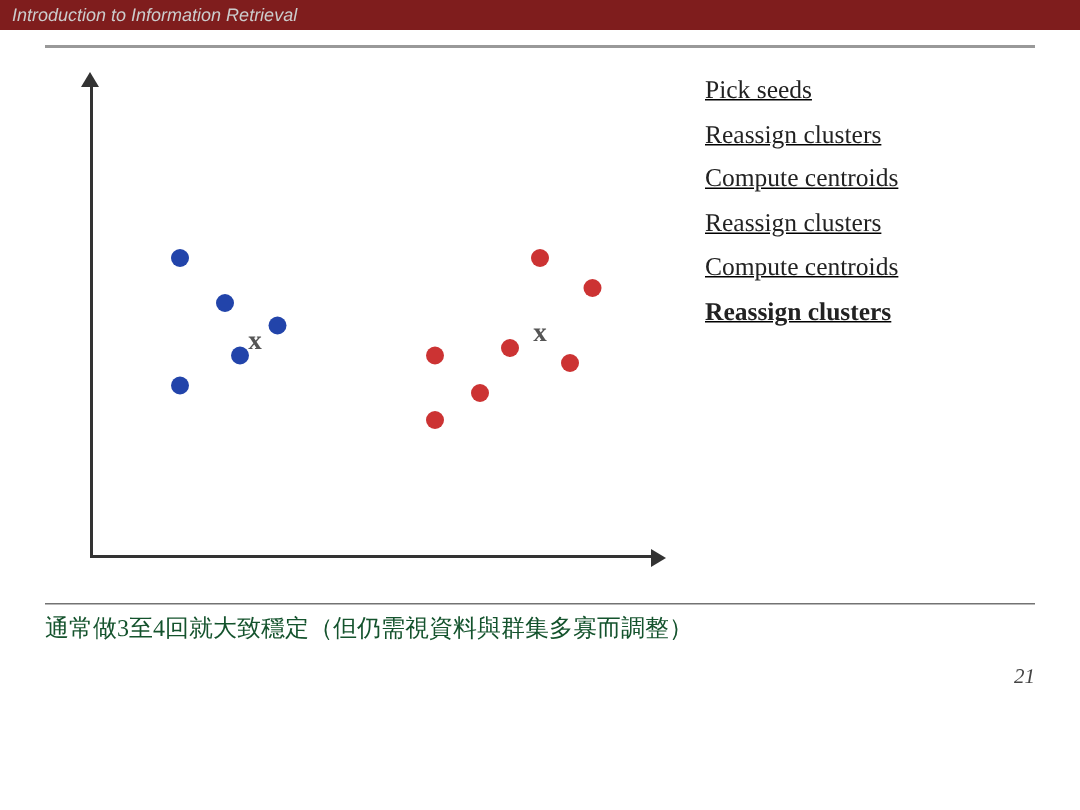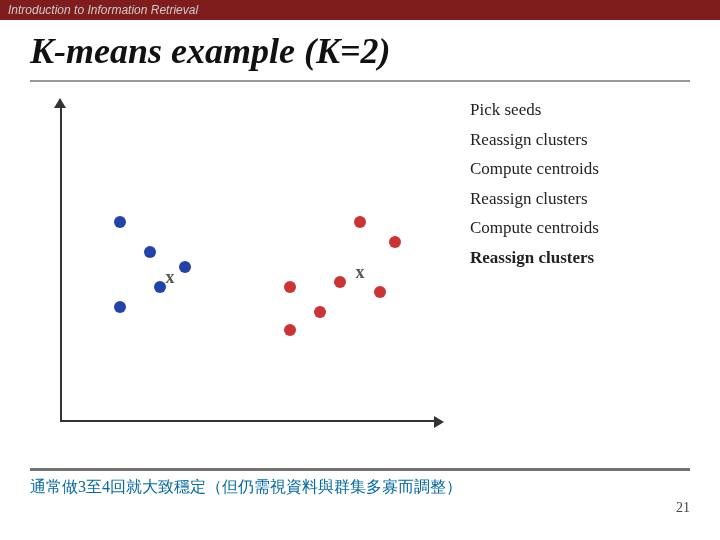--- a/index.html
+++ b/index.html
@@ -102,55 +102,54 @@
       transform: translate(-50%, -50%);
     }
 
     #steps-area {
       flex: 1;
       padding-left: 20px;
       display: flex;
       flex-direction: column;
       gap: 4px;
       padding-top: 5px;
+      text-decoration: underline;
     }
 
     .step-item {
       font-size: 17px;
       color: #222;
       line-height: 1.5;
     }
 
     #footer-text {
-      margin-top: 16px;
+      margin-top: 0;
       font-size: 16px;
-      color: #0369a1;
-      border-top: 3px solid #737373;
+      color: #14532d;
+      border-top: 1px solid #737373;
       padding-top: 6px;
     }
 
     #slide-number {
       text-align: right;
       font-size: 14px;
       color: #444;
-      margin-top: 2px;
+      margin-top: 14px;
+      font-style: italic;
     }
   </style>
 </head>
 <body>
 
 <div id="header">
   <span>Introduction to Information Retrieval</span>
 </div>
 
 <div id="content">
 
-  <div id="page-title">
-    <i>K</i><span>-means example (</span><i>K</i><span>=2)</span>
-  </div>
 
   <div id="main-area">
 
     <div id="chart-area">
       <div id="y-arrow"></div>
       <div id="y-axis"></div>
       <div id="x-axis"></div>
       <div id="x-arrow"></div>
 
       <div class="dot blue" style="left:90px; top:130px;"></div>

